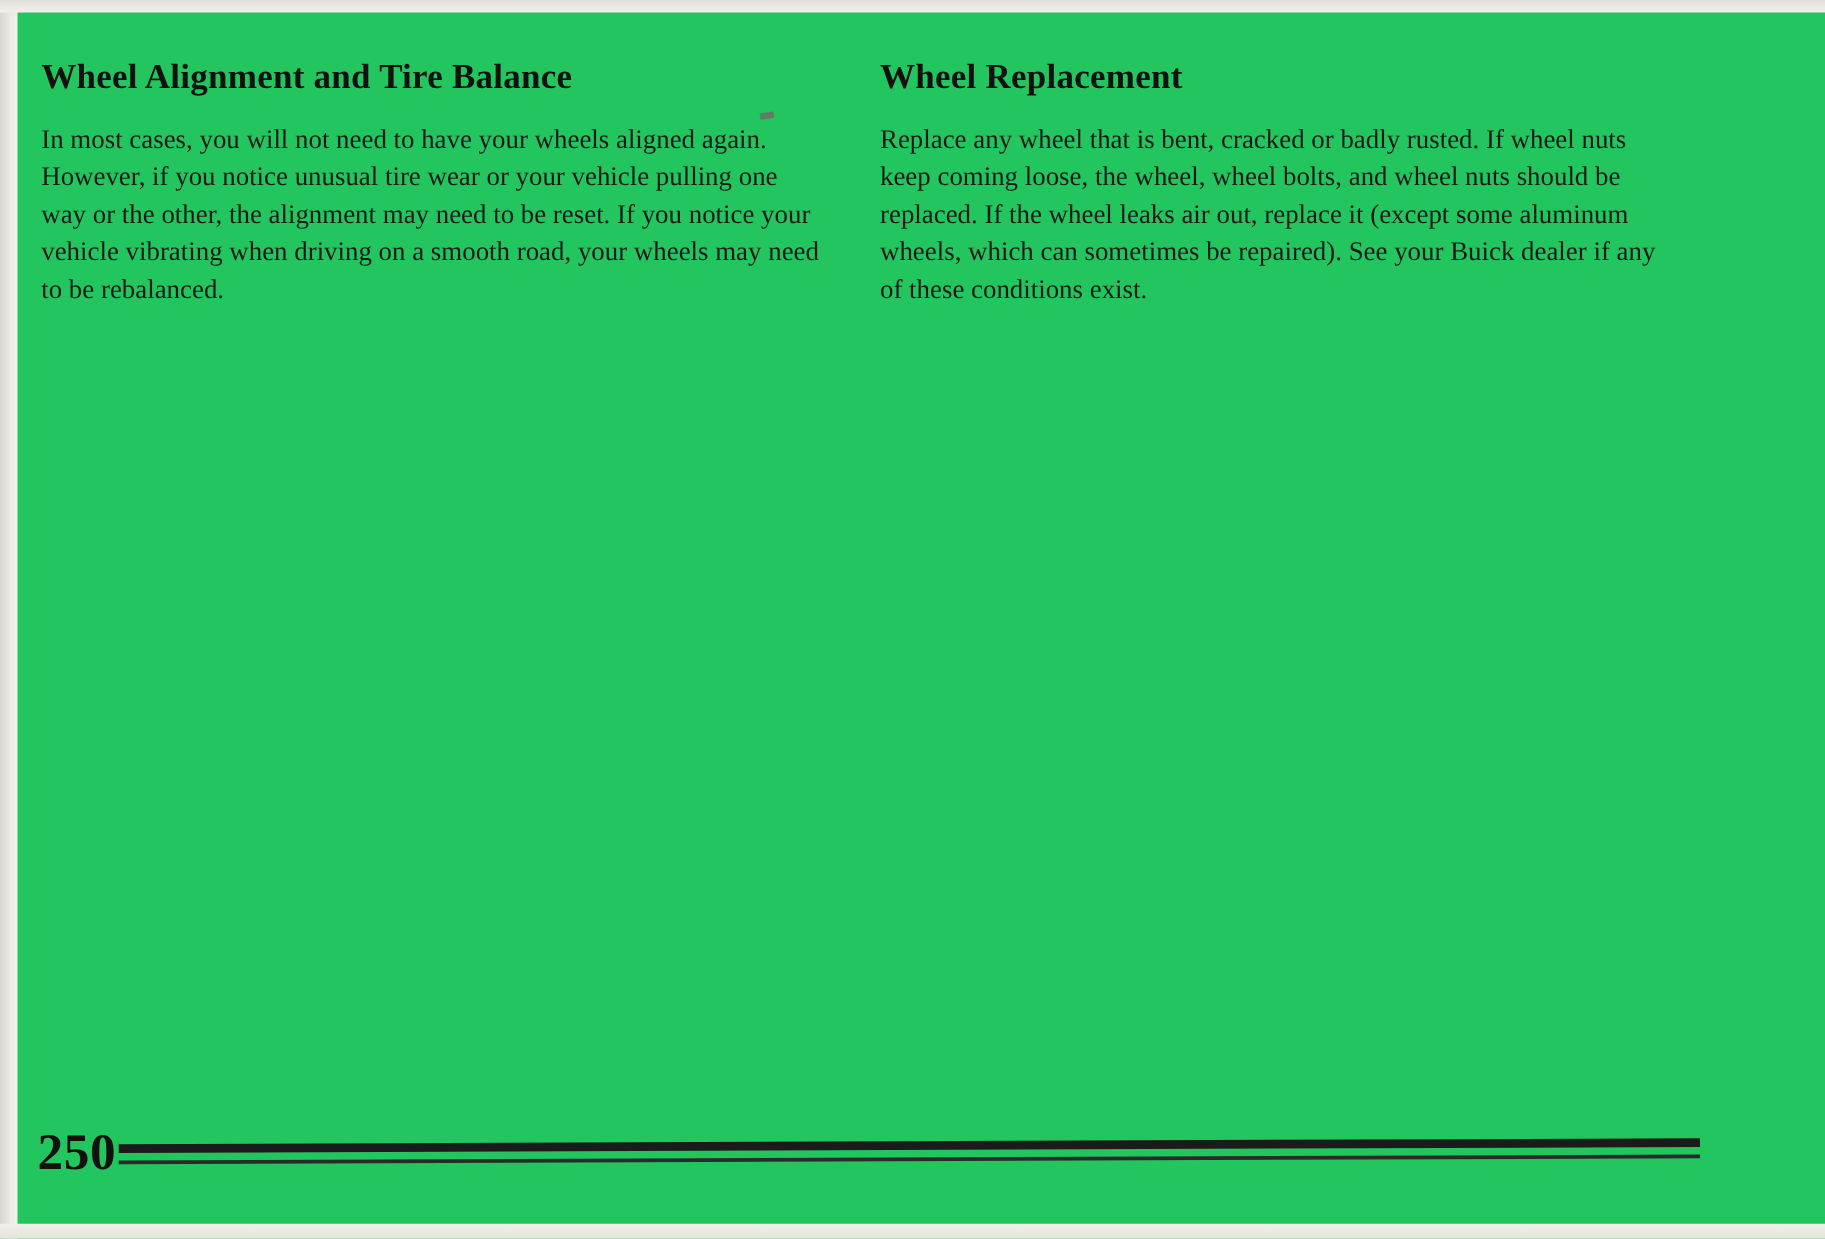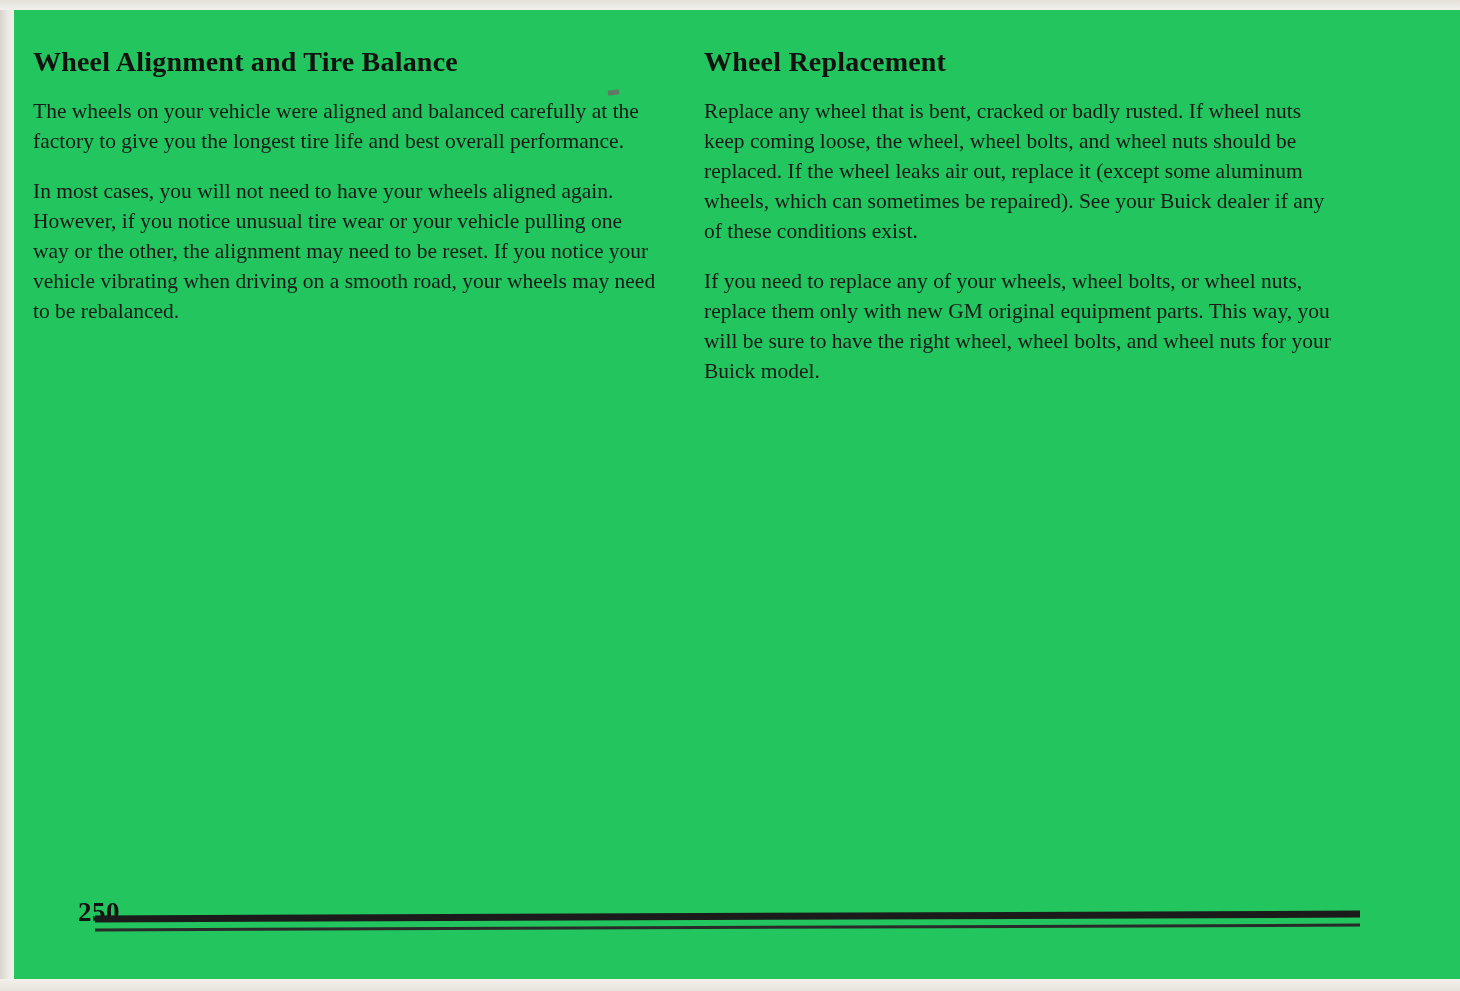--- a/index.html
+++ b/index.html
@@ -96,26 +96,25 @@
     position: absolute;
     left: 0;
     bottom: 42px;
     width: 1460px;
     height: 52px;
   }
   .page-number {
     position: absolute;
     left: 30px;
     top: 0px;
-    font-size: 27px;
+    font-size: 41px;
     font-weight: bold;
     font-family: "Liberation Serif", serif;
     color: #111;
     letter-spacing: 0.5px;
-    margin-left: 48px;
   }
   .rule-wrap {
     position: absolute;
     left: 95px;
     top: 10px;
     width: 1265px;
     height: 26px;
   }
   .rule-thick {
     position: absolute;
@@ -141,30 +140,28 @@
 
   <div class="scan-edge-left"></div>
   <div class="scan-edge-top"></div>
   <div class="scan-edge-right"></div>
   <div class="scan-edge-bottom"></div>
 
   <div class="columns">
 
     <div class="col col-left">
       <h2 class="section-title">Wheel Alignment and Tire Balance</h2>
-      <p class="para">The wheels on your vehicle were aligned and balanced carefully at the factory to give you the longest tire life and best overall performance.</p>
       <p class="para">In most cases, you will not need to have your wheels aligned again. However, if you notice unusual tire wear or your vehicle pulling one way or the other, the alignment may need to be reset. If you notice your vehicle vibrating when driving on a smooth road, your wheels may need to be rebalanced.</p>
     </div>
 
     <div class="speck"></div>
 
     <div class="col col-right">
       <h2 class="section-title">Wheel Replacement</h2>
       <p class="para">Replace any wheel that is bent, cracked or badly rusted. If wheel nuts keep coming loose, the wheel, wheel bolts, and wheel nuts should be replaced. If the wheel leaks air out, replace it (except some aluminum wheels, which can sometimes be repaired). See your Buick dealer if any of these conditions exist.</p>
-      <p class="para">If you need to replace any of your wheels, wheel bolts, or wheel nuts, replace them only with new GM original equipment parts. This way, you will be sure to have the right wheel, wheel bolts, and wheel nuts for your Buick model.</p>
     </div>
 
   </div>
 
   <div class="footer">
     <div class="page-number">250</div>
     <div class="rule-wrap">
       <div class="rule-thick"></div>
       <div class="rule-thin"></div>
     </div>

